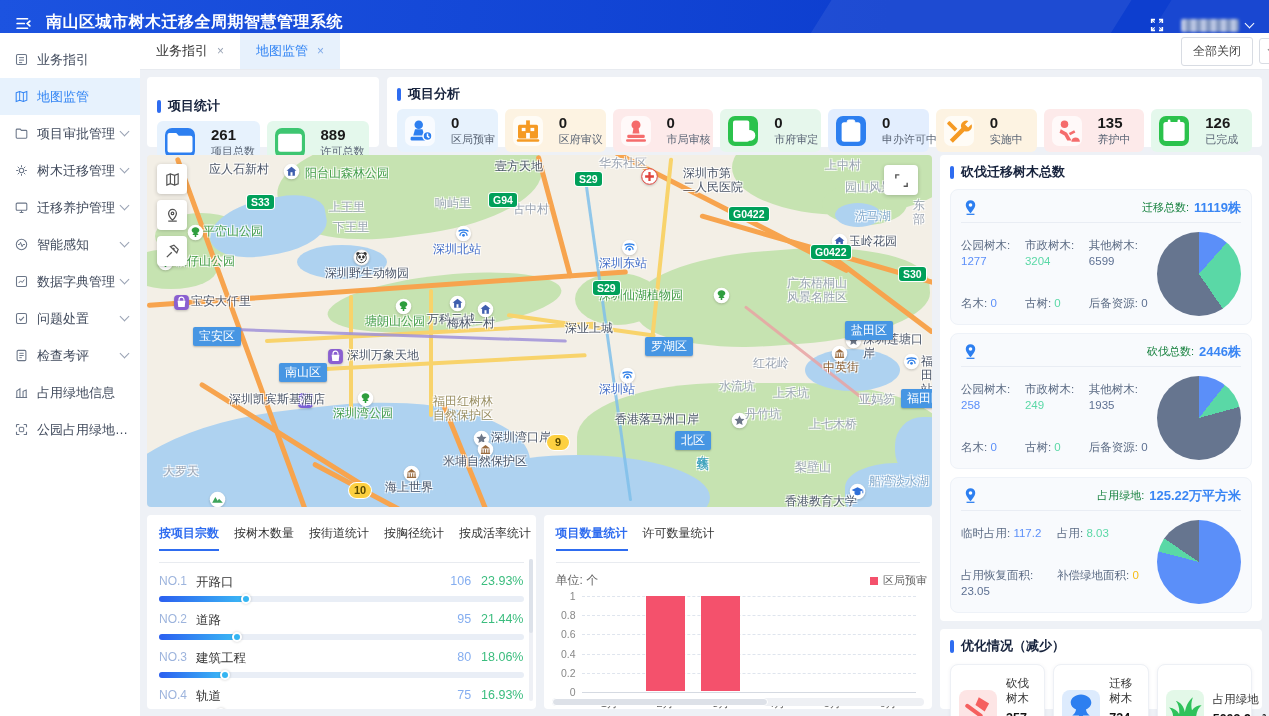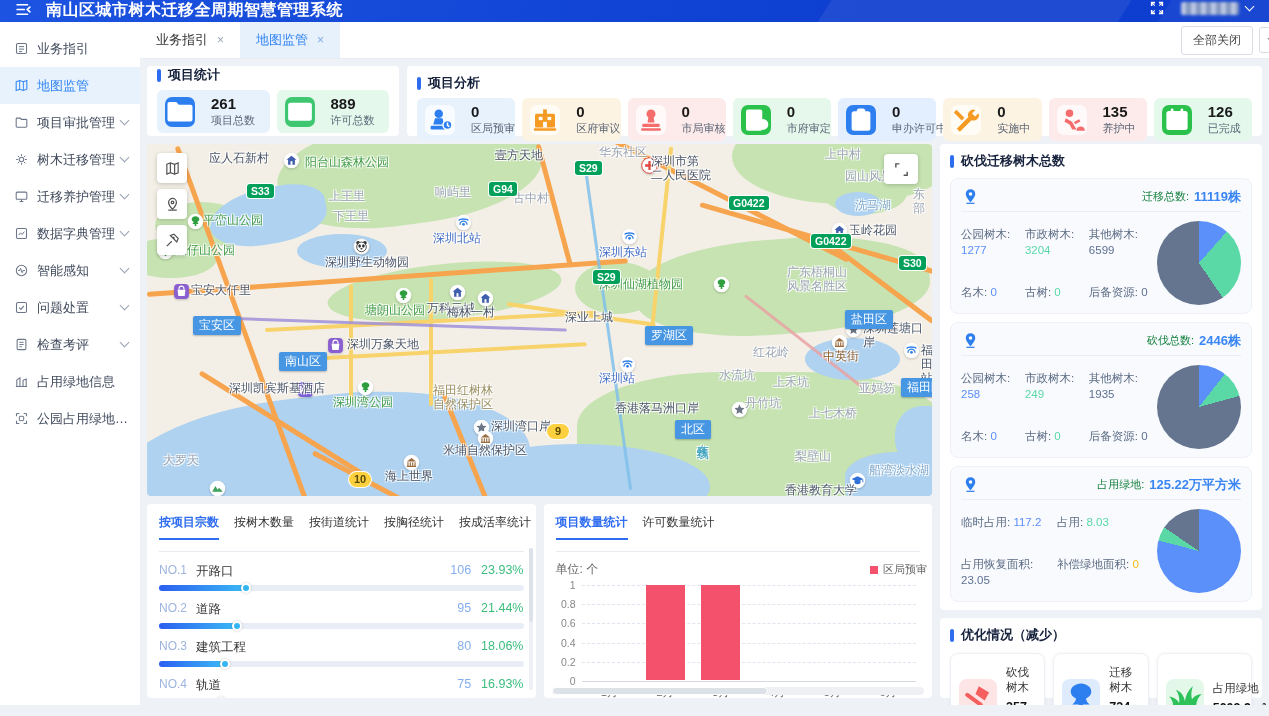--- a/index.html
+++ b/index.html
@@ -1,19 +1,19 @@
 <!DOCTYPE html>
 <html><head>
 <meta charset="utf-8">
 <style>
 *{box-sizing:border-box;margin:0;padding:0}
 body{width:1269px;height:716px;overflow:hidden;font-family:"Liberation Sans","DejaVu Sans",sans-serif;background:#eef1f6}
 svg{display:block}
 
-.header{height:22px;background:linear-gradient(95deg,#1c53e0,#0d3ecf 70%);display:flex;align-items:flex-start;color:#fff;position:relative;overflow:hidden}
+.header{height:33px;background:linear-gradient(95deg,#1c53e0,#0d3ecf 70%);display:flex;align-items:flex-end;color:#fff;position:relative;overflow:hidden}
 .header::before{content:"";position:absolute;right:150px;top:-30px;width:300px;height:100px;background:rgba(255,255,255,.07);transform:skewX(-32deg)}
 .header::after{content:"";position:absolute;right:-20px;top:-30px;width:130px;height:100px;background:rgba(255,255,255,.05);transform:skewX(-32deg)}
 .h-collapse{width:19px;height:19px;margin:0 13px 0 14px;z-index:1}
 .h-title{font-size:16px;font-weight:bold;letter-spacing:.5px;z-index:1}
 .h-right{margin-left:auto;display:flex;align-items:center;gap:16px;padding-right:16px;z-index:1}
 .h-full{width:16px;height:16px}
 .user{display:flex;align-items:center;gap:7px}
 .user-blur{width:58px;height:13px;border-radius:2px;background:repeating-linear-gradient(90deg,#cdd5e6 0 5px,#8fa0bf 5px 10px);filter:blur(1.6px);opacity:.9}
 .h-chev{width:7px;height:7px;border-right:1.6px solid #fff;border-bottom:1.6px solid #fff;transform:rotate(45deg);margin-top:-3px}
 
@@ -33,21 +33,21 @@
 .tabbar-right{margin-left:auto;display:flex;align-items:center}
 .closeall{border:1px solid #d8dce3;border-radius:3px;background:#fff;font-size:12px;color:#444;padding:5px 11px;margin-right:6px;cursor:pointer}
 .chev-box{width:26px;height:26px;border:1px solid #d8dce3;border-radius:3px;display:flex;align-items:center;justify-content:center;margin-right:-16px;background:#fff}
 .chev-box i{width:7px;height:7px;border-right:1.5px solid #888;border-bottom:1.5px solid #888;transform:rotate(45deg);margin-top:-3px}
 .body-area{flex:1;padding:7px;display:flex;flex-direction:column;gap:8px;overflow:hidden}
 .panel{background:#fff;border-radius:4px}
 .ptitle{display:flex;align-items:center;gap:7px;font-size:13px;font-weight:bold;color:#17233d;white-space:nowrap}
 .tbar{width:4px;height:13px;border-radius:2px;background:#2e6cf0;flex:none}
 
 .row1{display:flex;gap:8px;height:70px;flex:none}
-.p-stats{width:252px;flex:none;padding:0 10px}
+.p-stats{width:232px;flex:none;padding:20px 10px}
 .p-analysis{flex:1;padding:8px 10px;min-width:0}
 .cards-row{display:flex;gap:7px;margin-top:6px}
 .scard{flex:1;border-radius:6px;display:flex;align-items:center;gap:16px;padding:5px 8px;min-width:0}
 .scard .ic{width:30px;height:30px;border-radius:7px;display:flex;align-items:center;justify-content:center;flex:none}
 .scard .ic svg{width:20px;height:20px}
 .scard .num{font-size:15px;font-weight:bold;color:#1a1a1a;line-height:1.2}
 .scard .lbl{font-size:11px;color:#5a6575;white-space:nowrap}
 
 .row2{flex:1;display:flex;gap:8px;min-height:0}
 .left-col{flex:1;display:flex;flex-direction:column;gap:8px;min-width:0}
@@ -192,35 +192,35 @@
             <rect x="3.5" y="5" width="17" height="11.5" rx="1.6" fill="none" stroke="currentColor" stroke-width="1.7"></rect>
             <path d="M9 20h6M12 16.5V20" stroke="currentColor" stroke-width="1.6"></path>
           </svg>
         </span>
         <span style="overflow: hidden; text-overflow: ellipsis;">迁移养护管理</span>
         <i class="schev"></i>
       </div>
       <div class="side-item">
         <span class="sicon">
           <svg viewBox="0 0 24 24" style="width:100%;height:100%;">
+            <circle cx="12" cy="12" r="8.3" fill="none" stroke="currentColor" stroke-width="1.7"></circle>
+            <path d="M6.5 12h2.5l1.5-3.5 2.5 7 1.5-3.5h3" fill="none" stroke="currentColor" stroke-width="1.6"></path>
+          </svg>
+        </span>
+        <span style="overflow: hidden; text-overflow: ellipsis;">智能感知</span>
+        <i class="schev"></i>
+      </div>
+      <div class="side-item">
+        <span class="sicon">
+          <svg viewBox="0 0 24 24" style="width:100%;height:100%;">
             <rect x="4" y="4" width="16" height="16" rx="2" fill="none" stroke="currentColor" stroke-width="1.7"></rect>
             <path d="M7.5 14.5l3-3.5 2.5 2.5 3.5-4.5" fill="none" stroke="currentColor" stroke-width="1.6"></path>
           </svg>
         </span>
         <span style="overflow: hidden; text-overflow: ellipsis;">数据字典管理</span>
-        <i class="schev"></i>
-      </div>
-      <div class="side-item">
-        <span class="sicon">
-          <svg viewBox="0 0 24 24" style="width:100%;height:100%;">
-            <circle cx="12" cy="12" r="8.3" fill="none" stroke="currentColor" stroke-width="1.7"></circle>
-            <path d="M6.5 12h2.5l1.5-3.5 2.5 7 1.5-3.5h3" fill="none" stroke="currentColor" stroke-width="1.6"></path>
-          </svg>
-        </span>
-        <span style="overflow: hidden; text-overflow: ellipsis;">智能感知</span>
         <i class="schev"></i>
       </div>
       <div class="side-item">
         <span class="sicon">
           <svg viewBox="0 0 24 24" style="width:100%;height:100%;">
             <rect x="4" y="4" width="16" height="16" rx="2.5" fill="none" stroke="currentColor" stroke-width="1.7"></rect>
             <path d="m8.3 12.3 2.6 2.6 5-5.5" fill="none" stroke="currentColor" stroke-width="1.8"></path>
           </svg>
         </span>
         <span style="overflow: hidden; text-overflow: ellipsis;">问题处置</span>
@@ -510,21 +510,21 @@
             <div class="mbtn" style="right:14px;top:10px;width:34px">
               <svg viewBox="0 0 24 24" fill="none" stroke="currentColor" stroke-width="2">
                   <path d="M9 4H4v5M15 20h5v-5"></path>
                 </svg>
             </div>
           <div class="ml place" style="left: 62px; top: 8px;">应人石新村</div>
               <div class="ml green" style="left: 158px; top: 12px;">阳台山森林公园</div>
               <div class="ml place" style="left: 348px; top: 5px;">壹方天地</div>
               <div class="ml area" style="left: 452px; top: 2px;">华东社区</div>
               <div class="ml area" style="left: 678px; top: 4px;">上中村</div>
-              <div class="ml place" style="left: 504px; top: 12px; font-family: Liberation Mono, monospace;">深圳市第
+              <div class="ml place" style="left: 536px; top: 12px;">深圳市第
 二人民医院</div>
               <div class="ml area" style="left: 698px; top: 26px;">园山风景区</div>
               <div class="ml area" style="left: 766px; top: 44px;">东部</div>
               <div class="ml area" style="left: 182px; top: 46px;">上王里</div>
               <div class="ml area" style="left: 288px; top: 42px;">响屿里</div>
               <div class="ml area" style="left: 366px; top: 48px;">古中村</div>
               <div class="ml water" style="left: 708px; top: 55px;">洗马湖</div>
               <div class="ml green" style="left: 56px; top: 70px;">平峦山公园</div>
               <div class="ml area" style="left: 186px; top: 66px;">下王里</div>
               <div class="ml station" style="left: 286px; top: 88px;">深圳北站</div>

